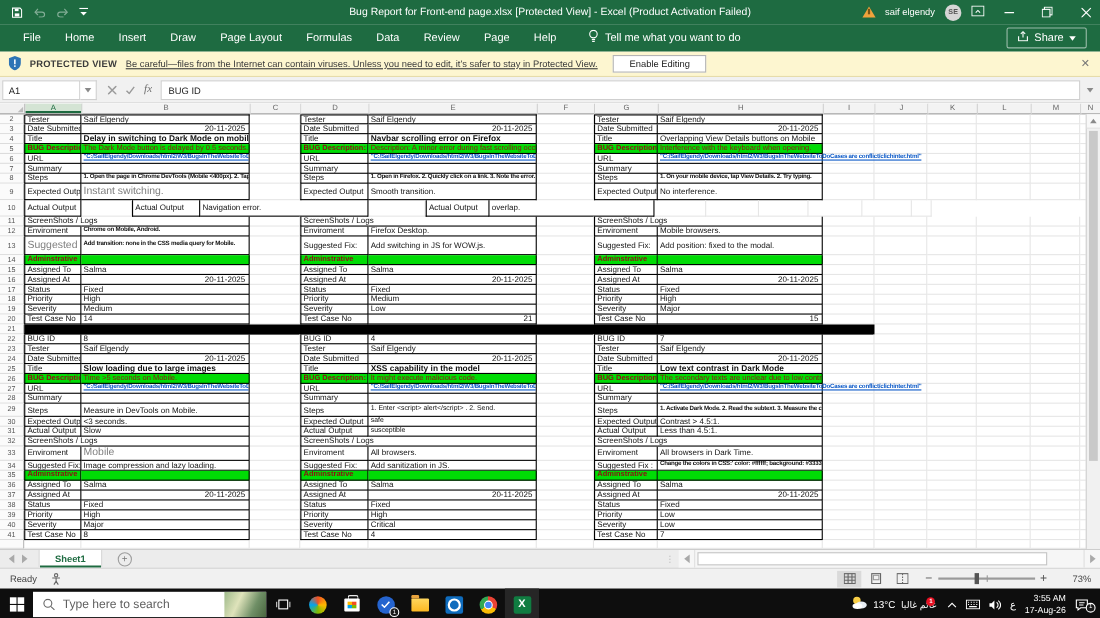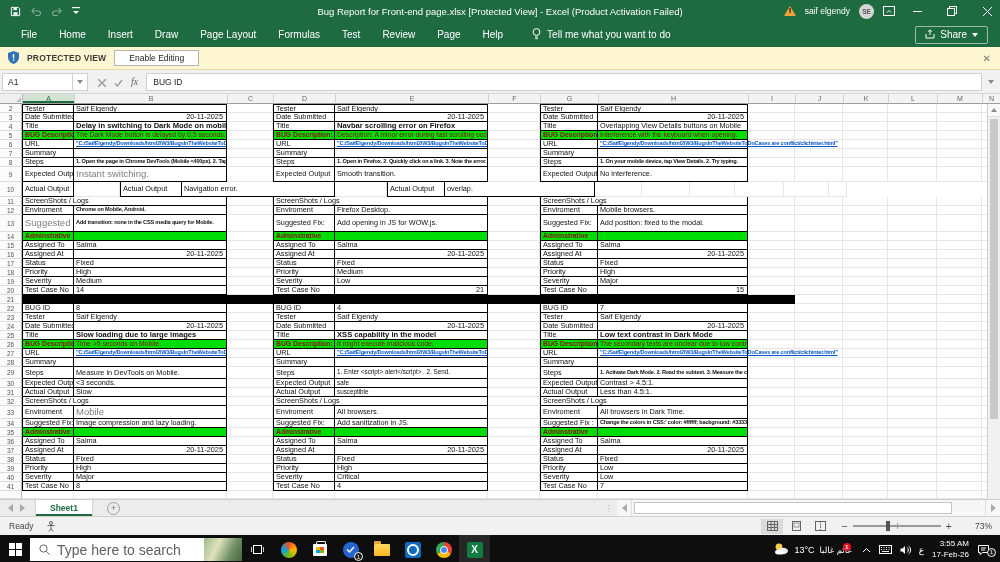--- a/index.html
+++ b/index.html
@@ -104,21 +104,21 @@
   .zo-thumb{position:absolute;left:38%;top:-4px;width:4px;height:10px;background:#555}
   .zo-sign{font-size:11px;color:#555;line-height:1}
   .zpct{width:30px;text-align:right;margin-right:8px;color:#444}
   
   .taskbar{height:29px;background:#0e0e0e;display:flex;align-items:center;color:#fff}
   .tb-start{width:30px;height:100%;display:flex;align-items:center;justify-content:center}
   .winlogo{display:grid;grid-template-columns:6px 6px;grid-template-rows:6px 6px;gap:1px}
   .winlogo i{background:#fff;display:block}
   .tb-search{width:212px;height:23px;background:#fff;display:flex;align-items:center;color:#5f5f5f;position:relative;overflow:hidden}
   .tb-search svg{margin:0 7px 0 9px}
-  .tb-search span{font-size:14px}
+  .tb-search span{font-size:11px}
   .bing-img{position:absolute;right:0;top:0;width:38px;height:23px;
             background:linear-gradient(115deg,#9db98a 0%,#dfe3bb 35%,#6f8f66 70%,#49663f 100%)}
   .tbi{width:31px;height:29px;display:flex;align-items:center;justify-content:center;position:relative;flex:none}
   .tbi.run:after{content:'';position:absolute;bottom:0;left:7px;right:7px;height:2px;background:#e8728f}
   .tbi.active{background:#262626}
   .badge-r{position:absolute;top:2px;right:3px;min-width:8px;height:8px;border-radius:50%;background:#e81123;color:#fff;
            font-size:5.5px;display:flex;align-items:center;justify-content:center;font-weight:bold}
   .badge-o{position:absolute;bottom:3px;right:3px;width:9px;height:9px;border-radius:50%;background:#1b1b1b;border:1px solid #fff;
            color:#fff;font-size:5.5px;display:flex;align-items:center;justify-content:center;box-sizing:border-box}
   .copilot{width:16px;height:16px;border-radius:50%;background:conic-gradient(#f25022,#ffb900,#7fba00,#00a4ef,#f25022)}
@@ -209,21 +209,21 @@
   </div>
 
   <div class="tabrow">
     <div class="rtabs">
         <span class="rtab">File</span>
         <span class="rtab">Home</span>
         <span class="rtab">Insert</span>
         <span class="rtab">Draw</span>
         <span class="rtab">Page Layout</span>
         <span class="rtab">Formulas</span>
-        <span class="rtab">Test</span>
+        <span class="rtab">Data</span>
         <span class="rtab">Review</span>
         <span class="rtab">Page</span>
         <span class="rtab">Help</span>
       </div>
     <div class="tellme">
       <span><svg width="9" height="12" viewBox="0 0 9 12">
             <circle cx="4.5" cy="4" r="3.4" fill="none" stroke="#fff"></circle>
             <line x1="3" y1="9" x2="6" y2="9" stroke="#fff"></line>
             <line x1="3.3" y1="10.7" x2="5.7" y2="10.7" stroke="#fff"></line>
           </svg></span>
@@ -240,20 +240,21 @@
     </div>
   </div>
 
   <div class="pvbar">
     <span style="margin-left:8px"><svg width="11" height="13" viewBox="0 0 11 13">
           <path d="M5.5 0 11 2v4c0 3.5-2.5 6-5.5 7C2.5 12 0 9.5 0 6V2z" fill="#2e74b5"></path>
           <rect x="4.8" y="3" width="1.4" height="4.4" fill="#fff"></rect>
           <rect x="4.8" y="8.4" width="1.4" height="1.4" fill="#fff"></rect>
         </svg></span>
     <span class="pv-label">PROTECTED VIEW</span>
+    <span class="pv-msg">Be careful—files from the Internet can contain viruses. Unless you need to edit, it's safer to stay in Protected View.</span>
     <button class="pv-btn">Enable Editing</button>
     <span class="pv-close">✕</span>
   </div>
 
   <div class="fbar">
     <div class="namebox">A1</div>
     <div class="nb-drop">
         <span class="tri-d"></span>
       </div>
     <div class="fx-grp">
@@ -606,21 +607,21 @@
           <div class="lt">Suggested Fix</div>
         </div>
         <div class="cell tcell val v-small" style="width: 153px;">
           <div class="vt">Add transition: none in the CSS media query for Mobile.</div>
         </div>
         <div class="cell gc" style="width: 46px;"></div>
         <div class="cell tcell lab" style="width: 62px;">
           <div class="lt">Suggested Fix:</div>
         </div>
         <div class="cell tcell val" style="width: 153px;">
-          <div class="vt">Add opening in JS for WOW.js.</div>
+          <div class="vt">Add switching in JS for WOW.js.</div>
         </div>
         <div class="cell gc" style="width: 52px;"></div>
         <div class="cell tcell lab" style="width: 58px;">
           <div class="lt">Suggested Fix:</div>
         </div>
         <div class="cell tcell val" style="width: 150px;">
           <div class="vt">Add position: fixed to the modal.</div>
         </div>
         <div class="cell gc" style="width: 47px;"></div>
         <div class="cell gc" style="width: 48px;"></div>
@@ -1554,21 +1555,21 @@
         </span>
       <span class="spk-i">
           <svg width="11" height="10" viewBox="0 0 11 10">
             <path d="M0.5 3.5h2L5 1v8L2.5 6.5h-2z" fill="#fff"></path>
             <path d="M7 2.5c1.8 1.3 1.8 3.7 0 5M8.5 1c2.8 2 2.8 6 0 8" fill="none" stroke="#fff"></path>
           </svg>
         </span>
       <span class="lang">ع</span>
       <div class="clock">
         <div>3:55 AM</div>
-        <div>17-Feb-26</div>
+        <div>17-Aug-26</div>
       </div>
       <div class="ac">
         <svg width="13" height="12" viewBox="0 0 13 12">
             <path d="M1.5 1.5h10v7h-6l-2.5 2v-2h-1.5z" fill="none" stroke="#fff"></path>
             <path d="M4 4h5M4 6h4" stroke="#fff"></path>
           </svg>
         <span class="badge-o" style="right:-2px;bottom:-1px">1</span>
       </div>
     </div>
   </div>

